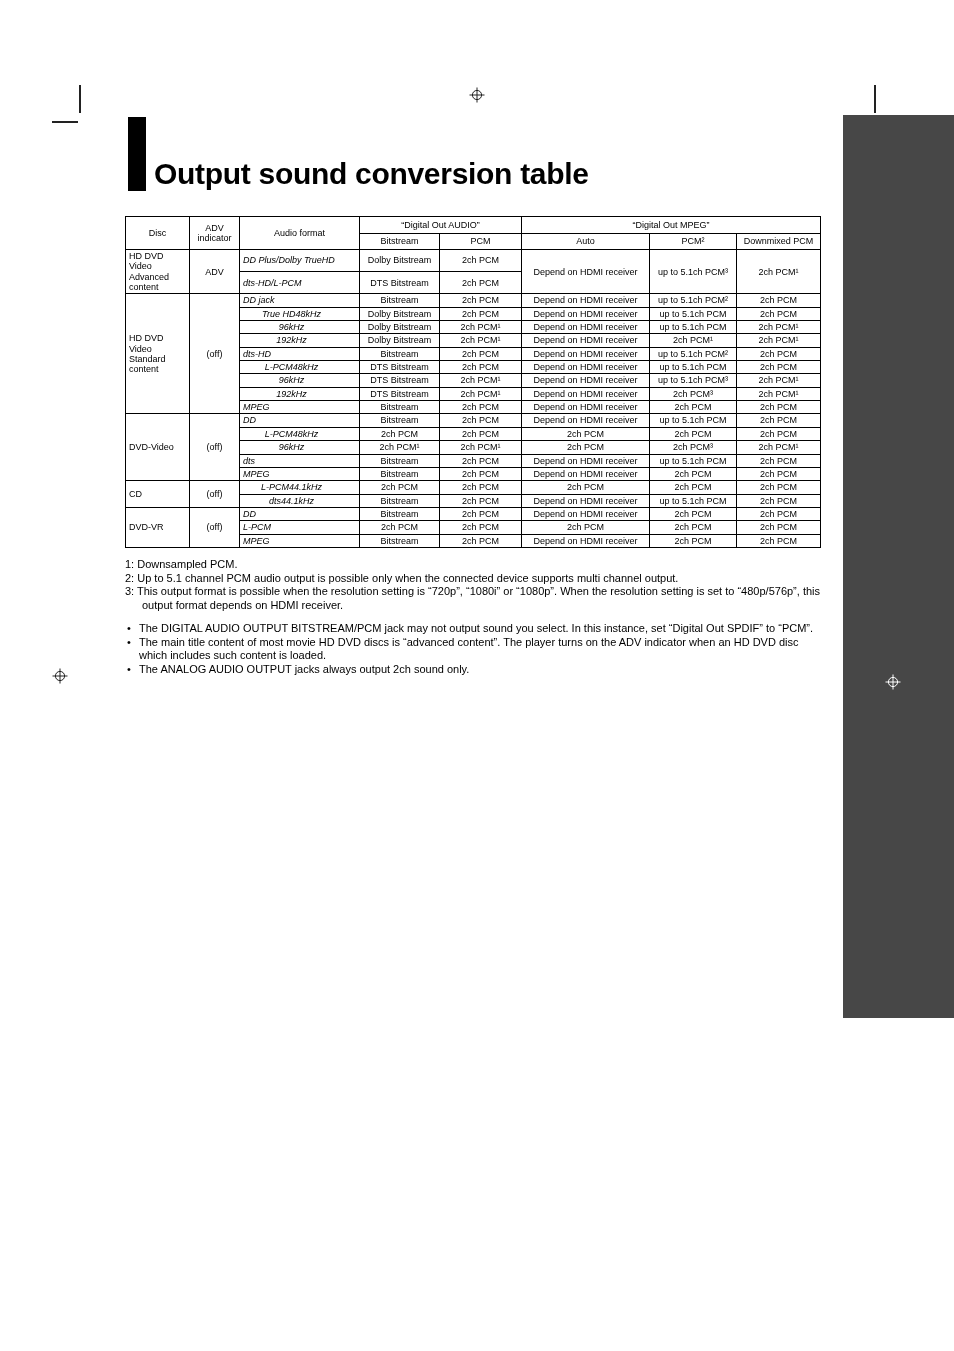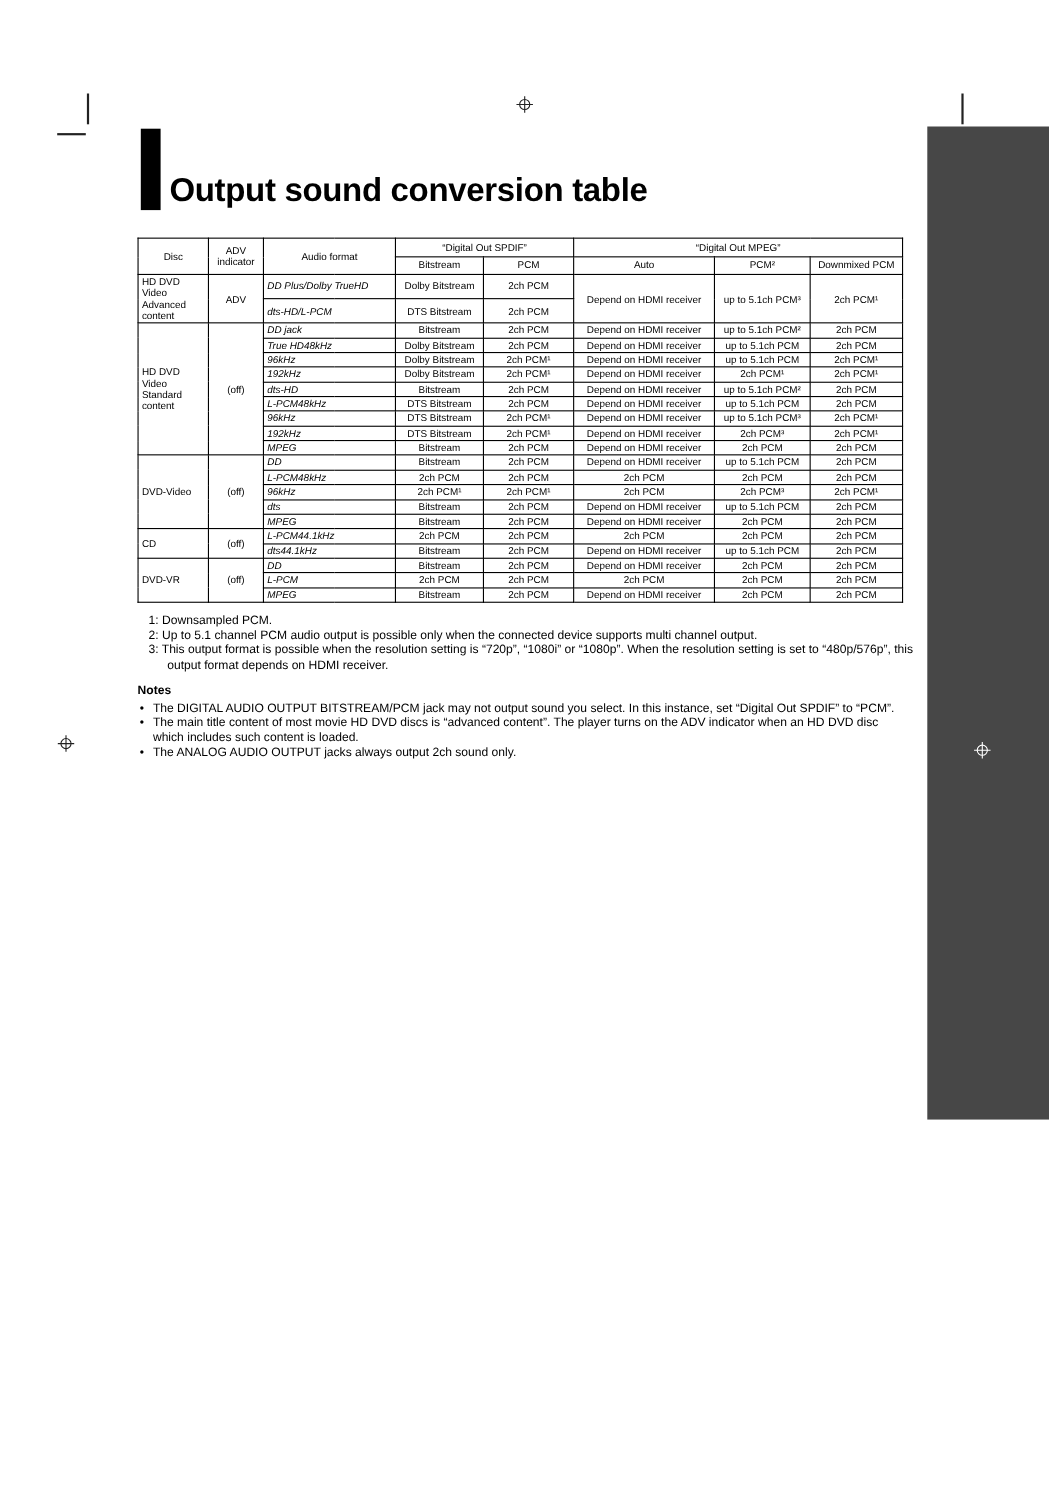--- a/index.html
+++ b/index.html
@@ -26,24 +26,24 @@
   .tbl th { font-weight: normal; text-align: center; }
   .tbl tr { height: 13px; }
   .tbl tr.tall { height: 22px; }
   .tbl tr.hdr1 { height: 17px; }
   .tbl tr.hdr2 { height: 16px; }
   td.disc { text-align: left; vertical-align: middle; }
   td.disc.top { vertical-align: top; margin-top: 44px; }
   td.adv { text-align: center; }
   td.fmt { text-align: left; font-style: italic; }
   td.c { text-align: center; }
-  .fk { display: flex; justify-content: flex-start; padding-right: 16px; }
-
-  
-  .footnotes { position: absolute; left: 125px; top: 558px; width: 705px; font-size: 11px; line-height: 13.5px; margin-left: 10px; }
+  .fk { display: flex; justify-content: center; padding-right: 16px; }
+
+  
+  .footnotes { position: absolute; left: 125px; top: 558px; width: 705px; font-size: 11px; line-height: 13.5px; }
   .fn { padding-left: 17px; text-indent: -17px; margin: 0 0 0 0; }
   .notes { position: absolute; left: 125px; top: 622px; width: 695px; font-size: 11px; line-height: 13.5px; }
   .notes-title { font-weight: bold; margin-bottom: 2px; }
   .note-item { position: relative; padding-left: 14px; }
   .note-item::before { content: "\2022"; position: absolute; left: 2px; top: 0; }
 
   .page-number { position: absolute; left: 828px; top: 1188px; width: 28px; text-align: right; font-size: 13px; font-weight: bold; }
 </style>
 </head>
 <body>
@@ -101,21 +101,21 @@
           <col style="width:84px">
       </colgroup>
       <thead>
         <tr class="hdr1">
           <th rowspan="2">Disc</th>
           <th rowspan="2">
             <div>ADV</div>
             <div>indicator</div>
           </th>
           <th rowspan="2" colspan="2">Audio format</th>
-          <th colspan="2">“Digital Out SPDIF”</th>
+          <th colspan="2">“Digital Out AUDIO”</th>
           <th colspan="3">“Digital Out MPEG”</th>
         </tr>
         <tr class="hdr2">
           <th>Bitstream</th>
           <th>PCM</th>
           <th>Auto</th>
           <th>PCM²</th>
           <th>Downmixed PCM</th>
         </tr>
       </thead>
@@ -354,21 +354,20 @@
     </table>
   </div>
 
   <div class="footnotes">
     <div class="fn">1:  Downsampled PCM.</div>
     <div class="fn">2:  Up to 5.1 channel PCM audio output is possible only when the connected device supports multi channel output.</div>
     <div class="fn">3:  This output format is possible when the resolution setting is “720p”, “1080i” or “1080p”. When the resolution setting is set to “480p/576p”, this output format depends on HDMI receiver.</div>
   </div>
 
   <div class="notes">
-    <div class="notes-title">Notes</div>
     <div class="note-item">The DIGITAL AUDIO OUTPUT BITSTREAM/PCM jack may not output sound you select. In this instance, set “Digital Out SPDIF” to “PCM”.</div>
     <div class="note-item">The main title content of most movie HD DVD discs is “advanced content”. The player turns on the ADV indicator when an HD DVD disc which includes such content is loaded.</div>
     <div class="note-item">The ANALOG AUDIO OUTPUT jacks always output 2ch sound only.</div>
   </div>
 
   <div class="page-number">29</div>
 
 </div>
 
 </body></html>

